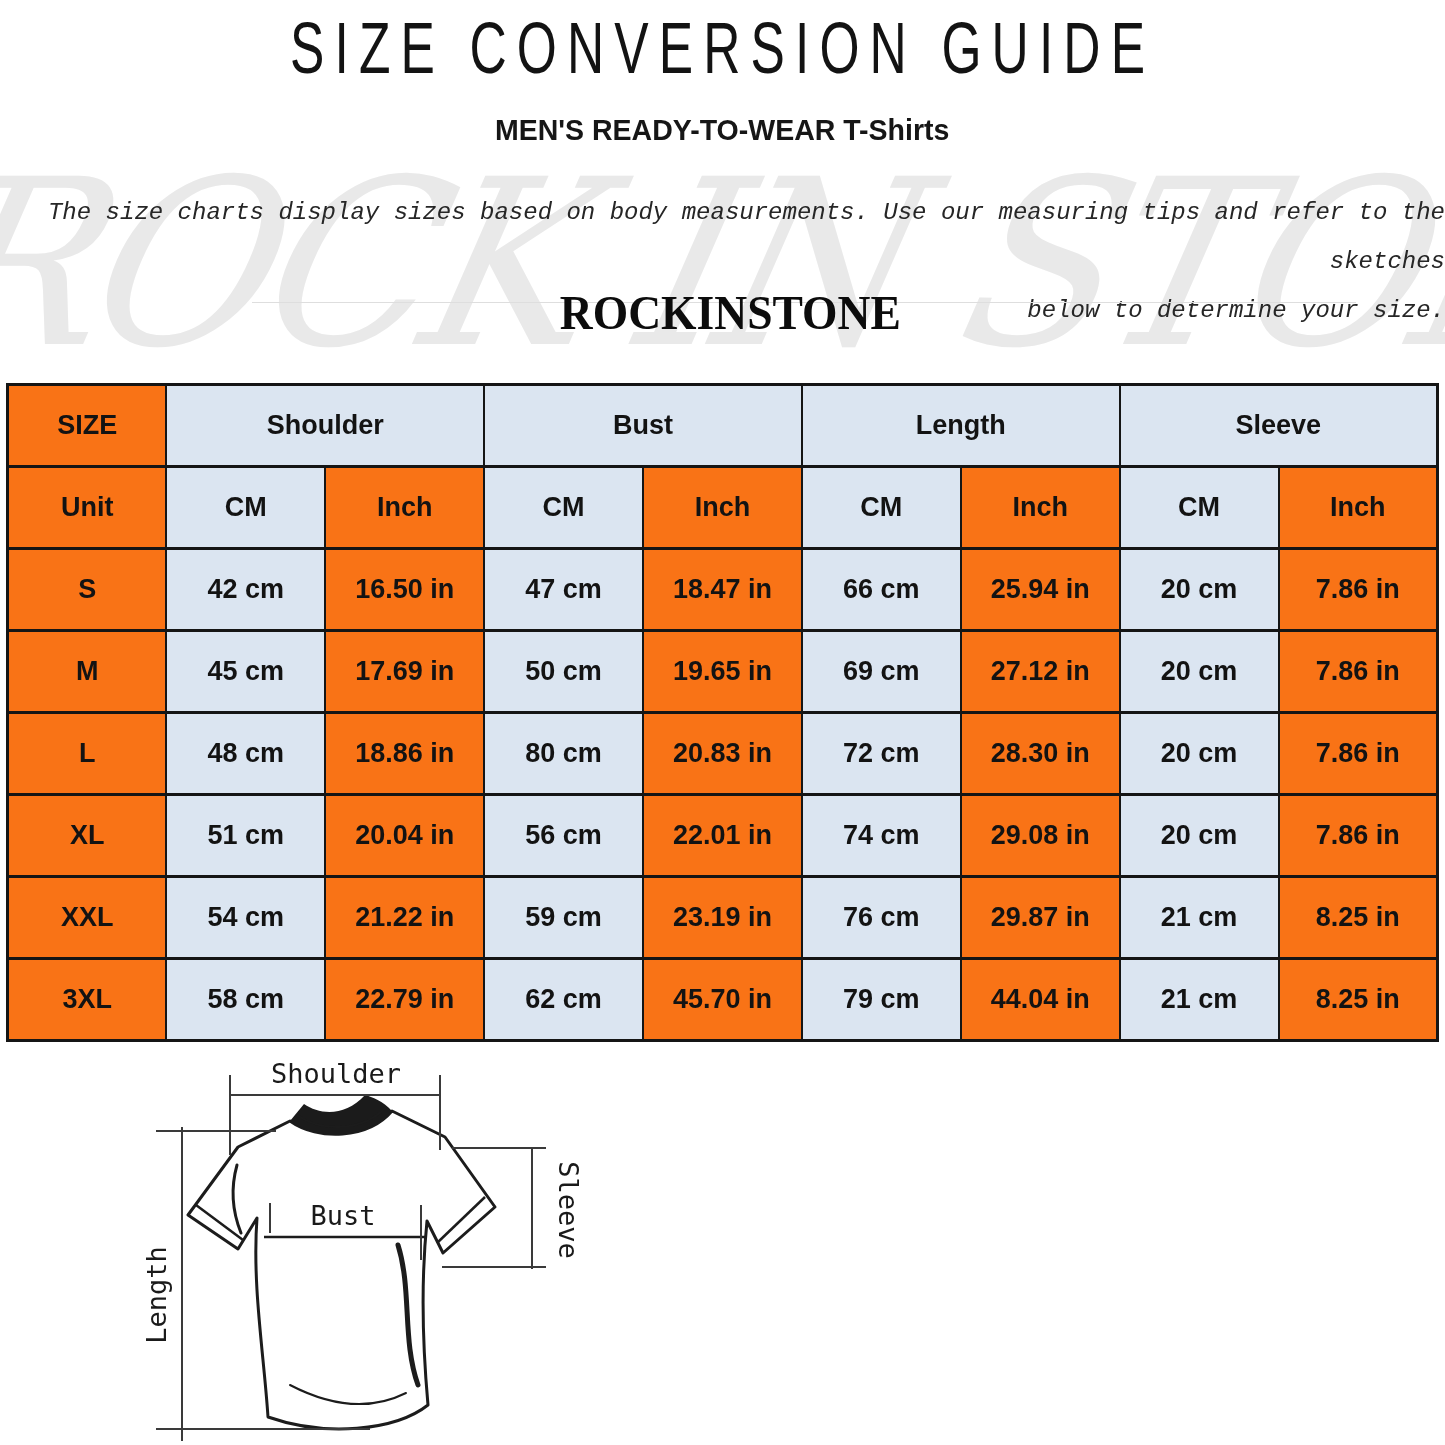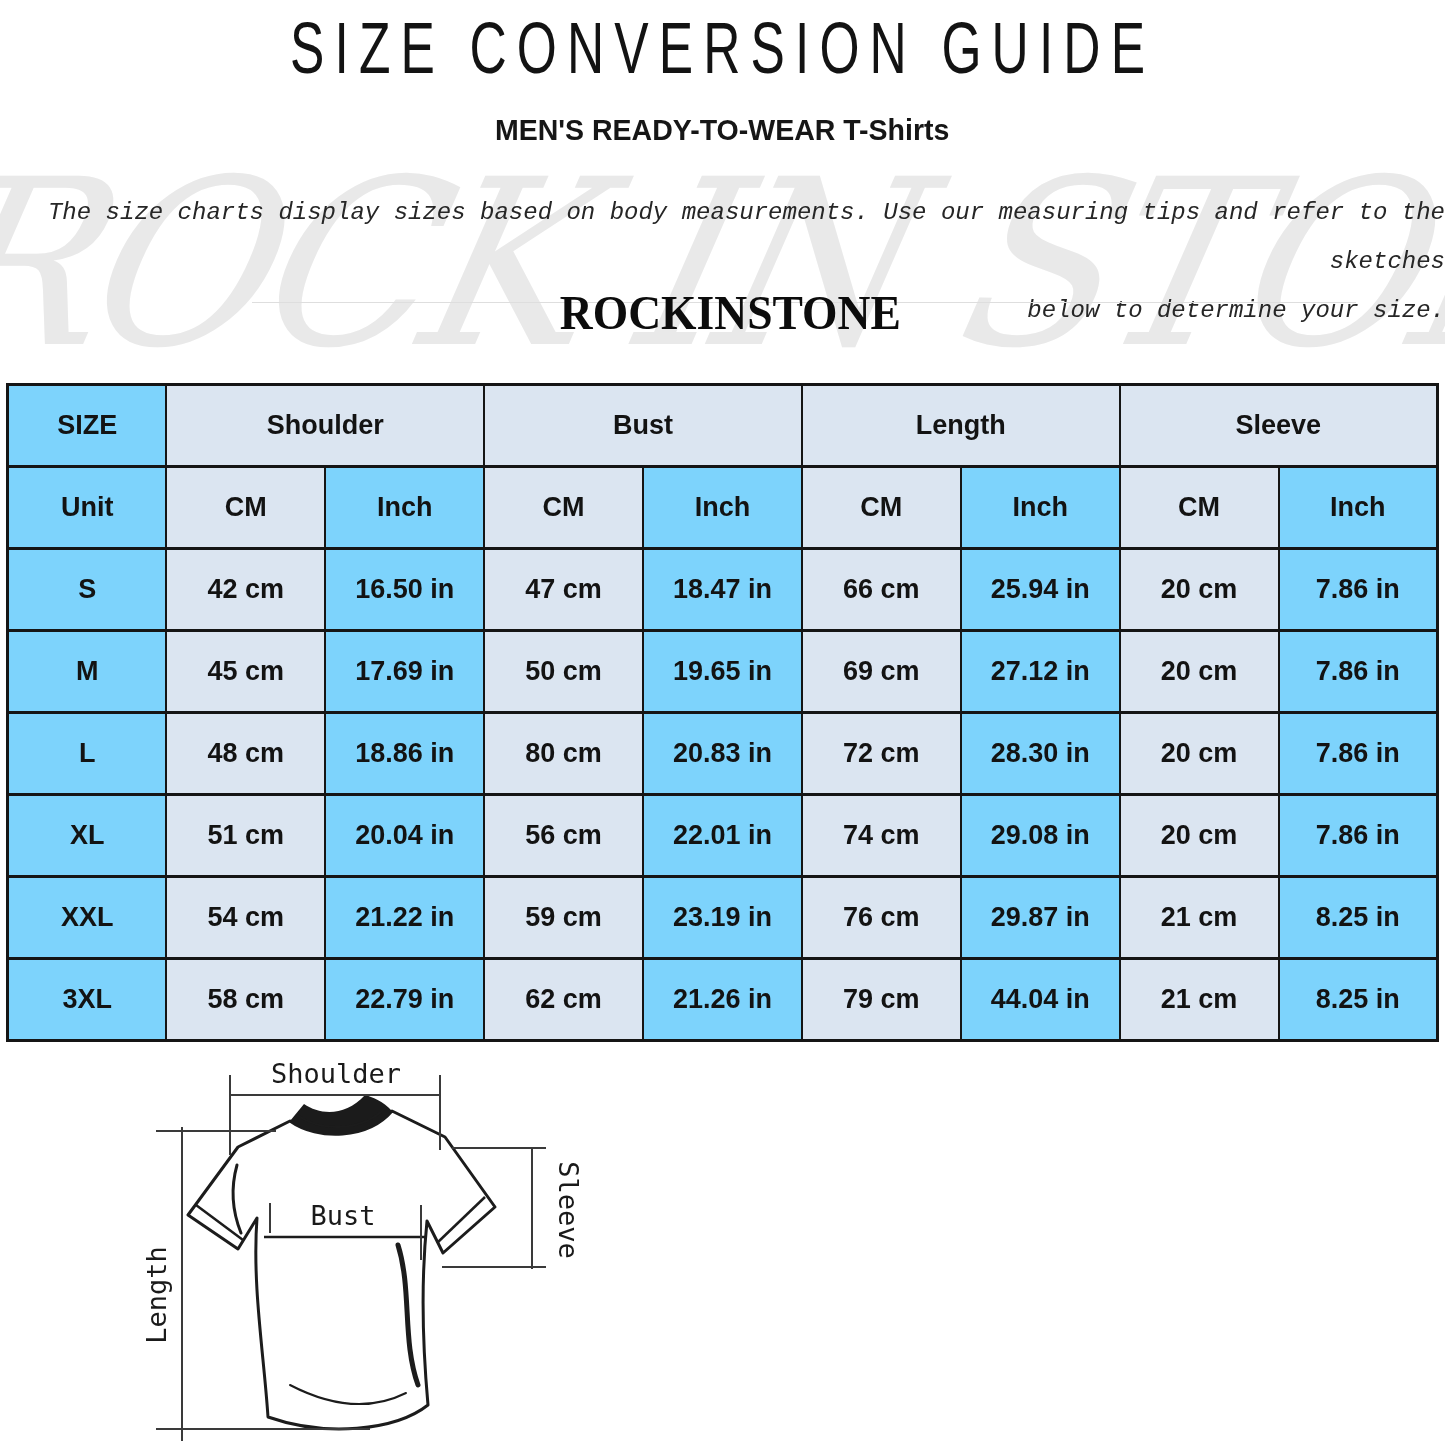--- a/index.html
+++ b/index.html
@@ -43,21 +43,21 @@
   .brand-wrap { position:absolute; top:284px; left:0; width:100%; text-align:center; z-index:2;padding-left:8px; }
   .brand {
     display:inline-block; font-family:"Liberation Serif", serif;
     font-weight:700; font-size:49px; color:#0c0c0c;
     transform:scaleX(0.93); white-space:nowrap;
   }
 
   
   table.size-table {
     position:absolute; top:383px; left:6px; width:1433px; z-index:2;
-    border-collapse:collapse; table-layout:fixed; background:#7dd3fc;
+    border-collapse:collapse; table-layout:fixed; background:#f97316;
     font-size:27px; font-weight:700; color:#131313; text-align:center;
     border:3px solid #151515;
   }
   .size-table td {
     border:2px solid #151515;
     border-top-width:3px; border-bottom-width:3px;
     padding:0; overflow:hidden;
   }
   .size-table tr { height:82px; }
   .size-table td.blue { background:#dbe5f1; }
@@ -186,21 +186,21 @@
       <td class="blue">76 cm</td>
       <td>29.87 in</td>
       <td class="blue">21 cm</td>
       <td>8.25 in</td>
     </tr>
     <tr>
       <td>3XL</td>
       <td class="blue">58 cm</td>
       <td>22.79 in</td>
       <td class="blue">62 cm</td>
-      <td>21.26 in</td>
+      <td>45.70 in</td>
       <td class="blue">79 cm</td>
       <td>44.04 in</td>
       <td class="blue">21 cm</td>
       <td>8.25 in</td>
     </tr>
   </tbody>
     </table>
 
   <div class="diagram">
     <svg width="440" height="390" viewBox="0 0 440 390">

